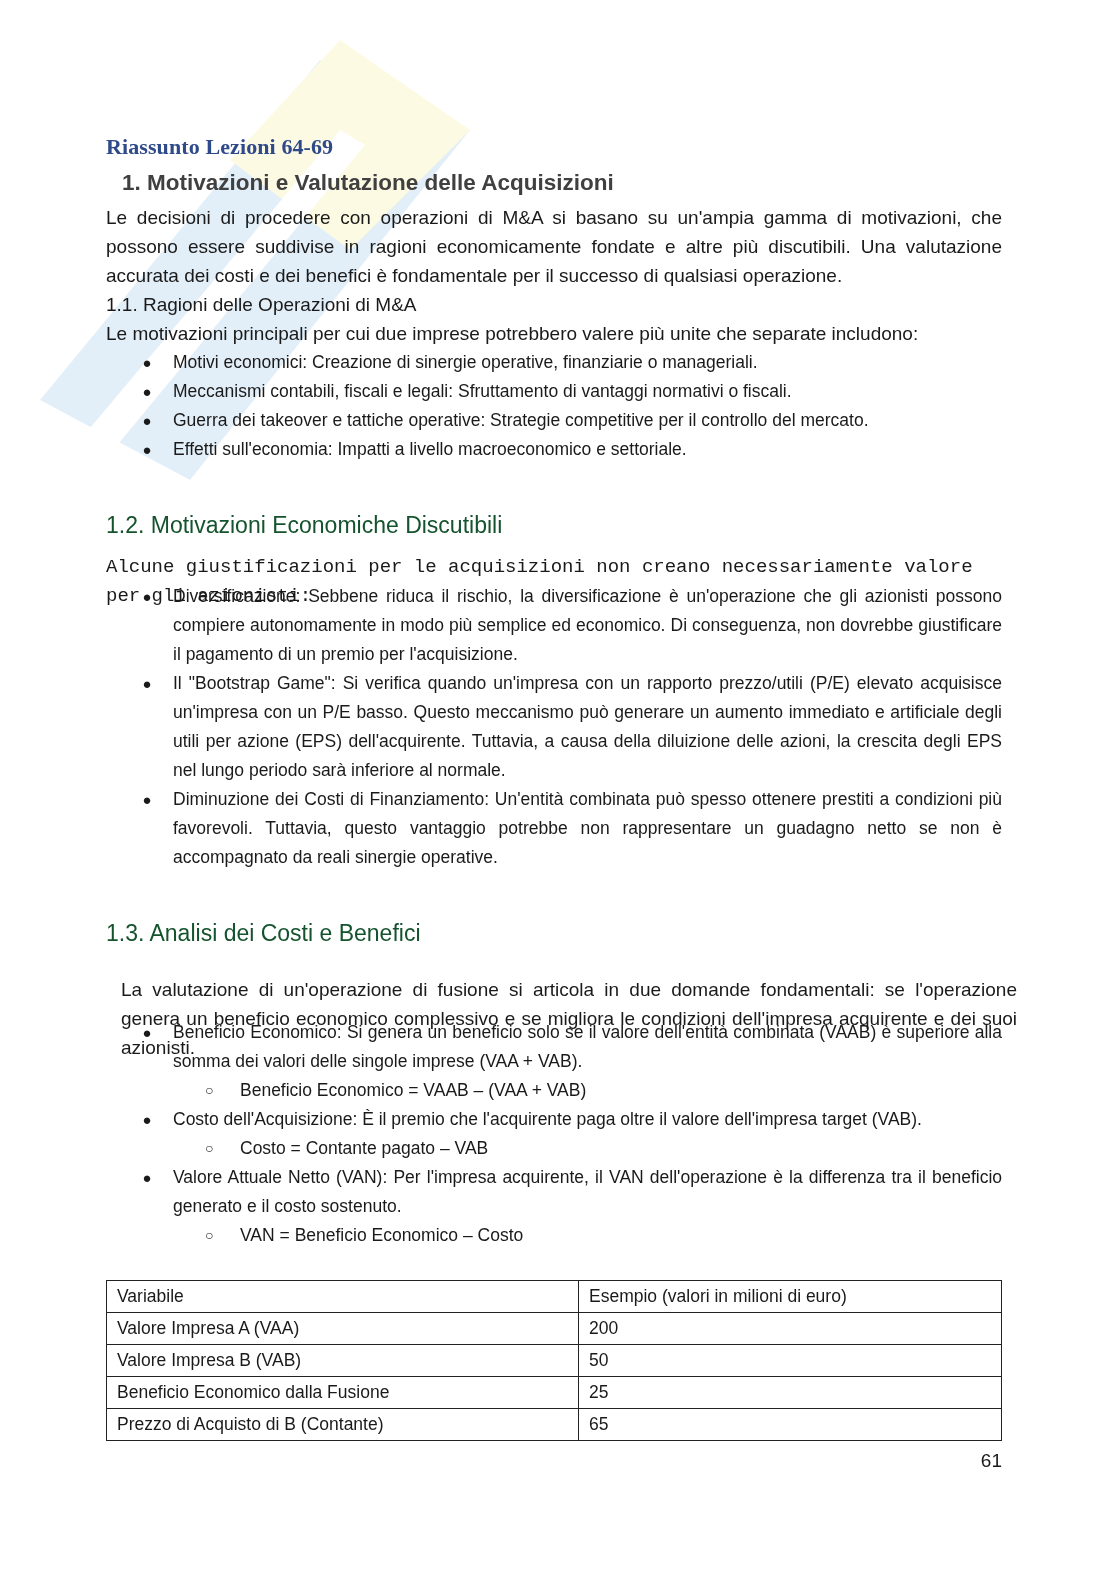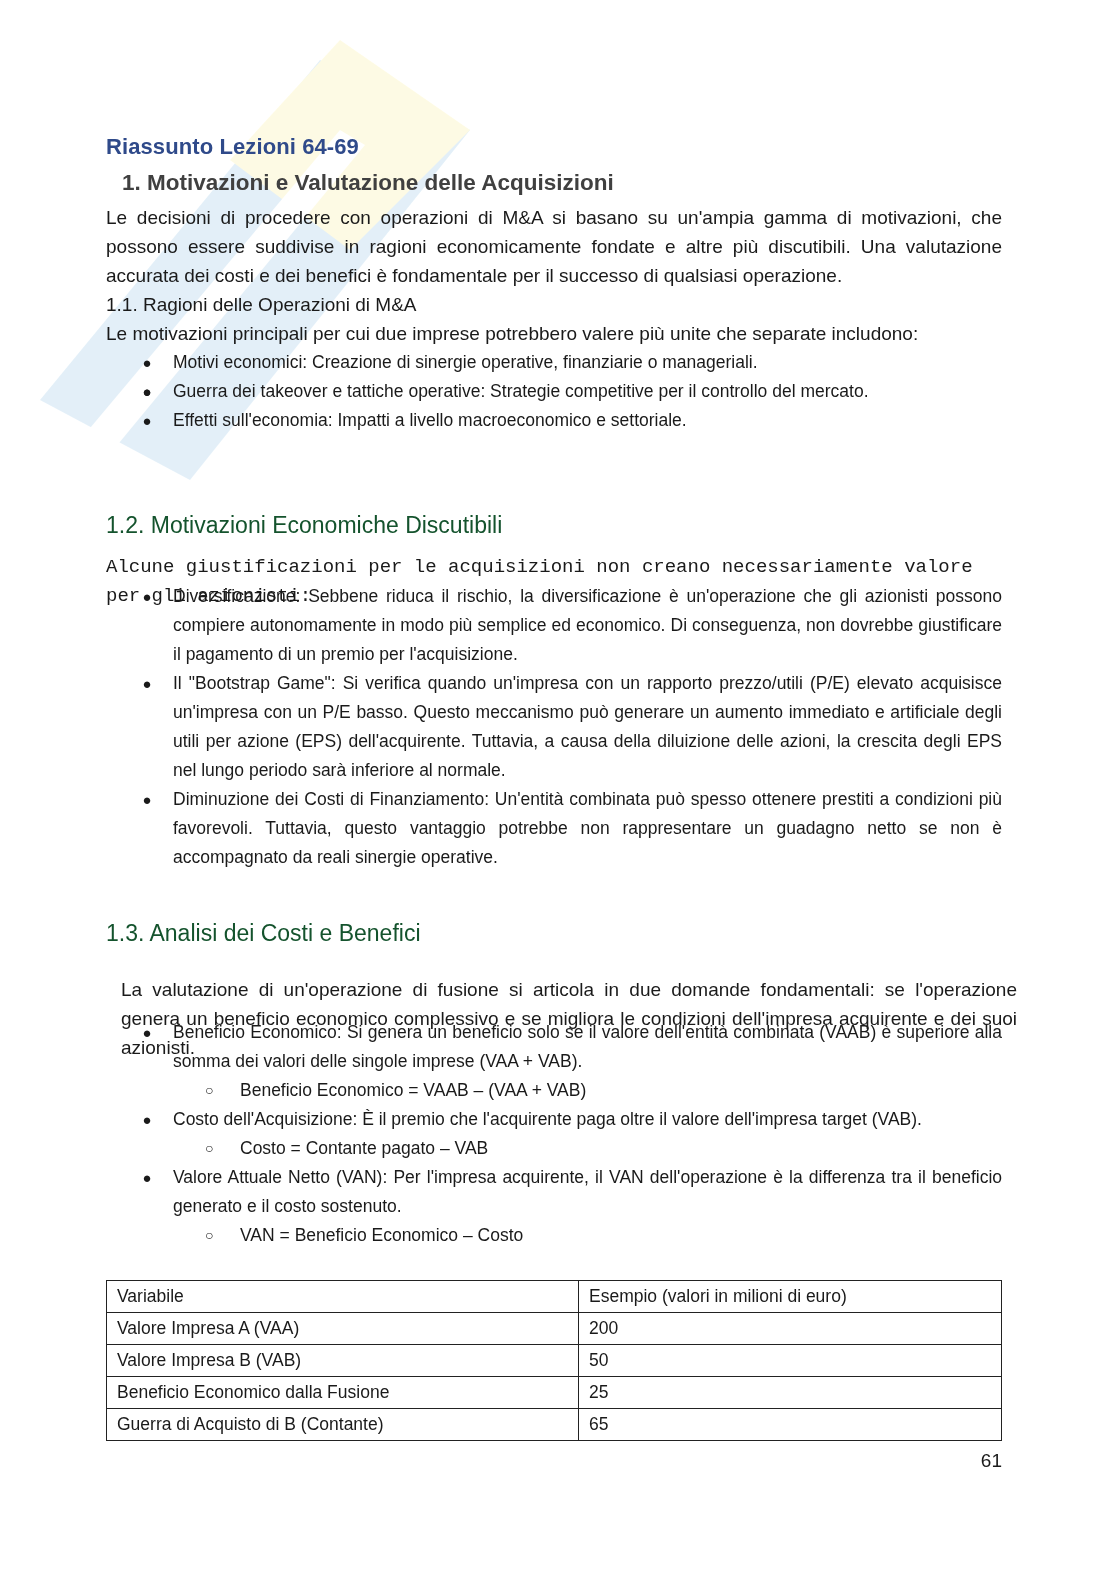--- a/index.html
+++ b/index.html
@@ -6,21 +6,21 @@
     body { width: 1116px; height: 1579px; position: relative; overflow: hidden;
            font-family: "Liberation Sans", "DejaVu Sans", sans-serif; color: #1a1a1a; }
 
     
     .watermark { position: absolute; left: 20px; top: 40px; width: 460px; height: 480px;
                  pointer-events: none; z-index: 0; }
 
     .page { position: absolute; left: 106px; top: 0; width: 896px; z-index: 1; }
 
     .doc-title { position: absolute; top: 134px; left: 0; font-size: 22px; font-weight: bold;
-                 color: #2f4a8a; letter-spacing: 0.1px; white-space: nowrap; }
+                 color: #2f4a8a; letter-spacing: 0.1px; white-space: nowrap; font-family: Liberation Serif, serif; }
     .h1 { position: absolute; top: 170px; left: 16px; font-size: 22.5px; font-weight: bold;
           color: #404040; white-space: nowrap; }
 
     .para { position: absolute; left: 0; width: 896px; font-size: 19px; line-height: 29px;
             text-align: justify; }
     .para.left { text-align: left; }
 
     .h2 { position: absolute; left: 0; font-size: 23px; font-weight: normal; color: #14532d;
           white-space: nowrap; }
 
@@ -56,21 +56,21 @@
   <div class="doc-title">Riassunto Lezioni 64-69</div>
   <div class="h1">1. Motivazioni e Valutazione delle Acquisizioni</div>
 
   <p class="para" style="top:203px; margin:0;">Le decisioni di procedere con operazioni di M&amp;A si basano su un'ampia gamma di motivazioni, che possono essere suddivise in ragioni economicamente fondate e altre più discutibili. Una valutazione accurata dei costi e dei benefici è fondamentale per il successo di qualsiasi operazione.</p>
 
   <p class="para left" style="top:290px; margin:0;">1.1. Ragioni delle Operazioni di M&amp;A</p>
   <p class="para left" style="top:319px; margin:0;">Le motivazioni principali per cui due imprese potrebbero valere più unite che separate includono:</p>
 
   <ul class="bullets" style="top:348px;">
     <li><span class="dot">●</span><span>Motivi economici: Creazione di sinergie operative, finanziarie o manageriali.</span></li>
-    <li><span class="dot">●</span></li>
+    <li><span class="dot">●</span><span>Meccanismi contabili, fiscali e legali: Sfruttamento di vantaggi normativi o fiscali.</span></li>
     <li><span class="dot">●</span><span>Guerra dei takeover e tattiche operative: Strategie competitive per il controllo del mercato.</span></li>
     <li><span class="dot">●</span><span>Effetti sull'economia: Impatti a livello macroeconomico e settoriale.</span></li>
   </ul>
 
   <div class="h2" style="top:512px;">1.2. Motivazioni Economiche Discutibili</div>
   <p class="para left" style="top:553px; margin:0;font-family:Liberation Mono, monospace;">Alcune giustificazioni per le acquisizioni non creano necessariamente valore per gli azionisti:</p>
 
   <ul class="bullets" style="top:582px;">
     <li><span class="dot">●</span><span>Diversificazione: Sebbene riduca il rischio, la diversificazione è un'operazione che gli azionisti possono compiere autonomamente in modo più semplice ed economico. Di conseguenza, non dovrebbe giustificare il pagamento di un premio per l'acquisizione.</span></li>
     <li><span class="dot">●</span><span>Il "Bootstrap Game": Si verifica quando un'impresa con un rapporto prezzo/utili (P/E) elevato acquisisce un'impresa con un P/E basso. Questo meccanismo può generare un aumento immediato e artificiale degli utili per azione (EPS) dell'acquirente. Tuttavia, a causa della diluizione delle azioni, la crescita degli EPS nel lungo periodo sarà inferiore al normale.</span></li>
@@ -113,20 +113,20 @@
     </tr>
     <tr>
       <td class="c1">Valore Impresa B (VAB)</td>
       <td>50</td>
     </tr>
     <tr>
       <td class="c1">Beneficio Economico dalla Fusione</td>
       <td>25</td>
     </tr>
     <tr>
-      <td class="c1">Guerra di Acquisto di B (Contante)</td>
+      <td class="c1">Prezzo di Acquisto di B (Contante)</td>
       <td>65</td>
     </tr>
   </tbody>
     </table>
 
   <div class="page-number">61</div>
 </div>
 
 </body></html>

